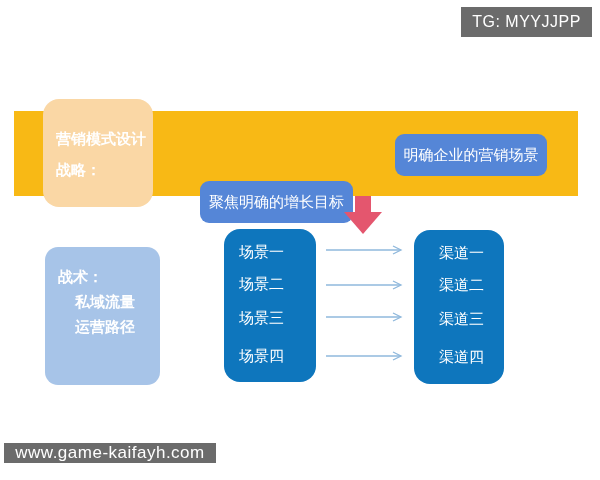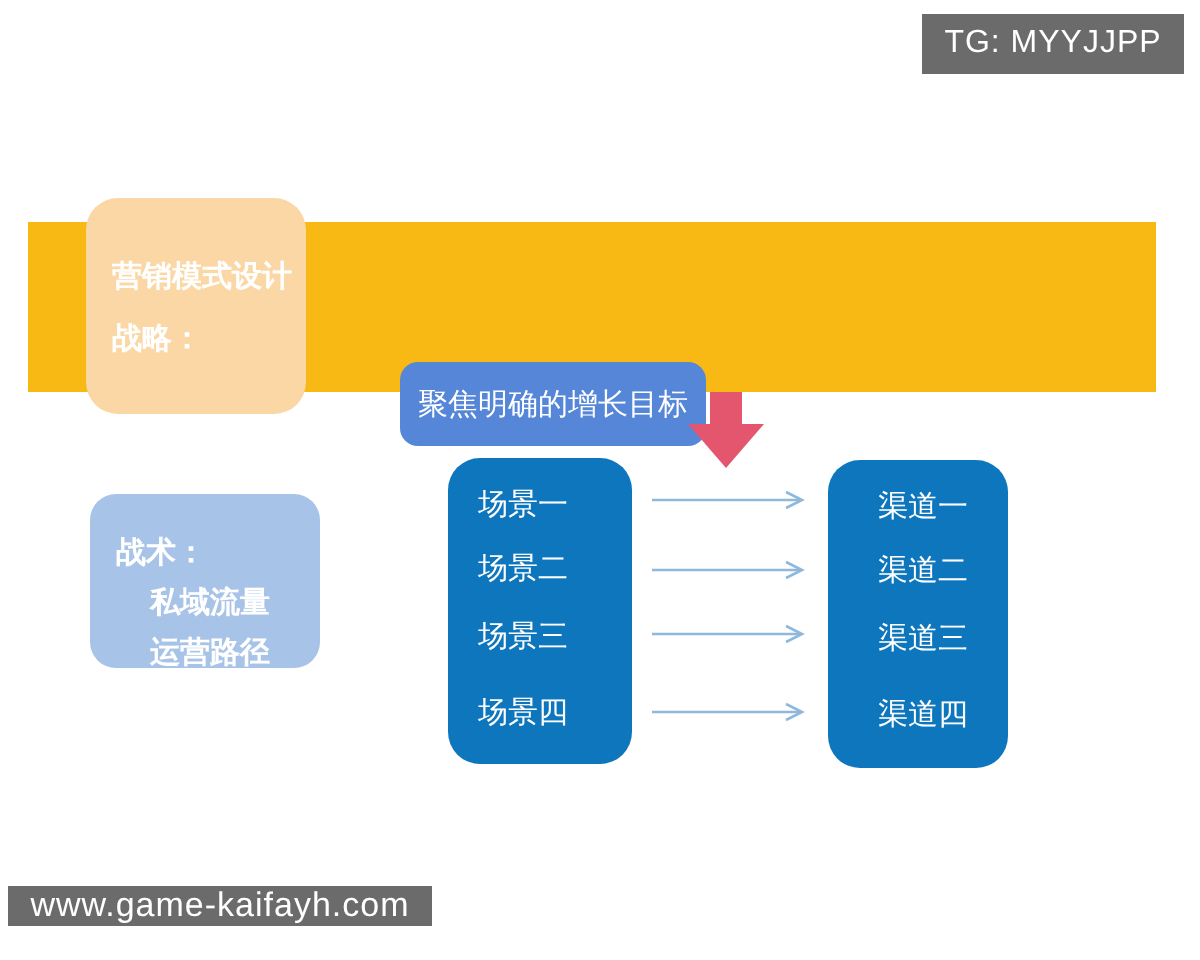--- a/index.html
+++ b/index.html
@@ -60,21 +60,21 @@
   .down-arrow-head{
     position:absolute;
     left:344px;top:212px;width:0;height:0;
     border-left:19px solid transparent;
     border-right:19px solid transparent;
     border-top:22px solid #e4566e;
   }
   
   .tactics-box{
     position:absolute;
-    left:45px;top:247px;width:115px;height:87px;
+    left:45px;top:247px;width:115px;height:138px;
     background:#a7c4e8;
     border-radius:13px;
     color:#ffffff;
     font-size:15px;font-weight:bold;
     padding:17px 0 0 13px;
     box-sizing:border-box;
     line-height:25px;
   }
   .tactics-box .indent{padding-left:17px;}
   
@@ -115,20 +115,21 @@
   <div class="badge site">www.game-kaifayh.com</div>
 
   <div class="yellow-band"></div>
 
   <div class="strategy-box">
     <div>营销模式设计</div>
     <div>战略：</div>
   </div>
 
   <div class="pill goal">聚焦明确的增长目标</div>
+  <div class="pill scene">明确企业的营销场景</div>
 
   <div class="down-arrow-stem"></div>
   <div class="down-arrow-head"></div>
 
   <div class="tactics-box">
     <div>战术：</div>
     <div class="indent">私域流量</div>
     <div class="indent">运营路径</div>
   </div>
 

